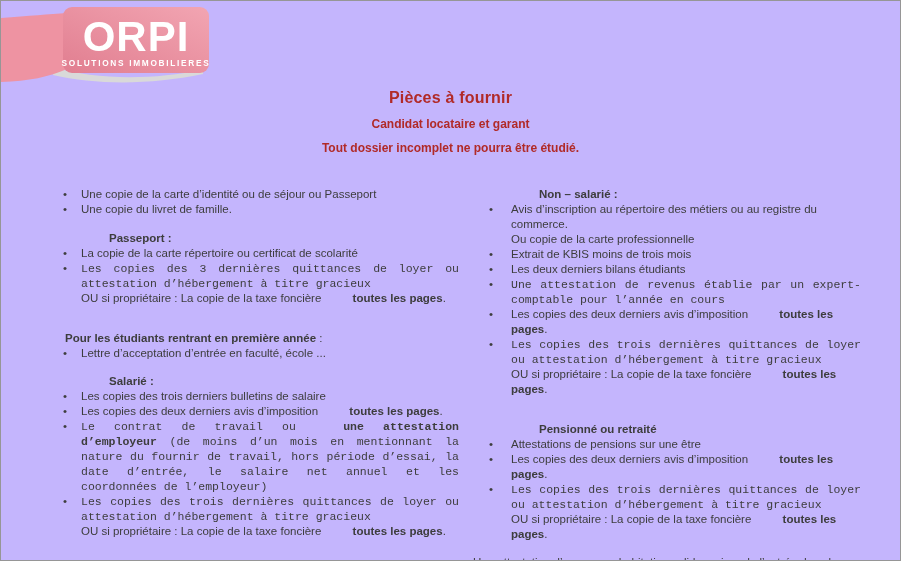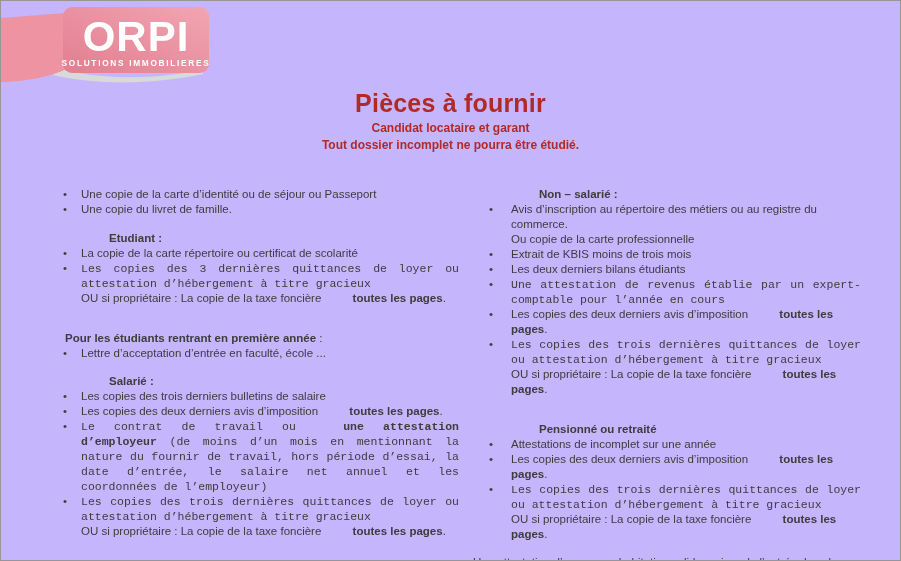--- a/index.html
+++ b/index.html
@@ -7,22 +7,22 @@
     position:relative;
     width:899px;height:559px;
     border:1px solid #969696;
     background:#c4b5fd;
     font-family:"Liberation Sans",sans-serif;
     color:#3d3d3d;
     overflow:hidden;
   }
   .logo{position:absolute;top:0;left:0;}
   .header{position:absolute;top:88px;left:0;right:0;text-align:center;color:#b12a28;}
-  .title{font-size:25px;font-weight:bold;letter-spacing:0.2px;}
-  .sub{font-size:12px;font-weight:bold;margin-top:3px;}
+  .title{font-size:16px;font-weight:bold;letter-spacing:0.2px;}
+  .sub{font-size:12px;font-weight:bold;margin-top:10px;}
   .content{position:absolute;left:36px;top:186px;width:824px;display:flex;}
   .col-left{width:422px;margin-right:14px;}
   .col-right{width:388px;}
   .line{font-size:11.5px;line-height:15px;}
   .heading{font-weight:bold;padding-left:44px;}
   .para{padding-left:0;}
   .bullet{display:flex;padding-left:26px;}
   .marker{flex:none;width:18px;}
   .bullet .text{flex:1;display:block;}
   .justify .text{text-align:justify;font-family:Liberation Mono, monospace;}
@@ -65,21 +65,21 @@
     <div class="col-left">
         <div class="line bullet">
           <span class="marker">•</span>
           <span class="text"><span>Une copie de la carte d’identité ou de séjour ou Passeport</span></span>
         </div>
         <div class="line bullet">
           <span class="marker">•</span>
           <span class="text"><span>Une copie du livret de famille.</span></span>
         </div>
         <div style="height: 14px;"></div>
-        <div class="line heading"><span class="b">Etudiant :</span></div>
+        <div class="line heading"><span class="b">Passeport :</span></div>
         <div class="line bullet">
           <span class="marker">•</span>
           <span class="text"><span>La copie de la carte répertoire ou certificat de scolarité</span></span>
         </div>
         <div class="line bullet justify">
           <span class="marker">•</span>
           <span class="text"><span>Les copies des 3 dernières quittances de loyer ou attestation d’hébergement à titre gracieux</span></span>
         </div>
         <div class="line cont"><span>OU si propriétaire : La copie de la taxe foncière </span><span class="b">toutes les pages</span><span>.</span></div>
         <div style="height: 25px;"></div>
@@ -133,21 +133,21 @@
         </div>
         <div class="line bullet justify">
           <span class="marker">•</span>
           <span class="text"><span>Les copies des trois dernières quittances de loyer ou attestation d’hébergement à titre gracieux</span></span>
         </div>
         <div class="line cont"><span>OU si propriétaire : La copie de la taxe foncière </span><span class="b">toutes les pages</span><span>.</span></div>
         <div style="height: 25px;"></div>
         <div class="line heading"><span class="b">Pensionné ou retraité</span></div>
         <div class="line bullet">
           <span class="marker">•</span>
-          <span class="text"><span>Attestations de incomplet sur une année</span></span>
+          <span class="text"><span>Attestations de pensions sur une être</span></span>
         </div>
         <div class="line bullet">
           <span class="marker">•</span>
           <span class="text"><span>Les copies des deux derniers avis d’imposition </span><span class="b">toutes les pages</span><span>.</span></span>
         </div>
         <div class="line bullet justify">
           <span class="marker">•</span>
           <span class="text"><span>Les copies des trois dernières quittances de loyer ou attestation d’hébergement à titre gracieux</span></span>
         </div>
         <div class="line cont"><span>OU si propriétaire : La copie de la taxe foncière </span><span class="b">toutes les pages</span><span>.</span></div>

